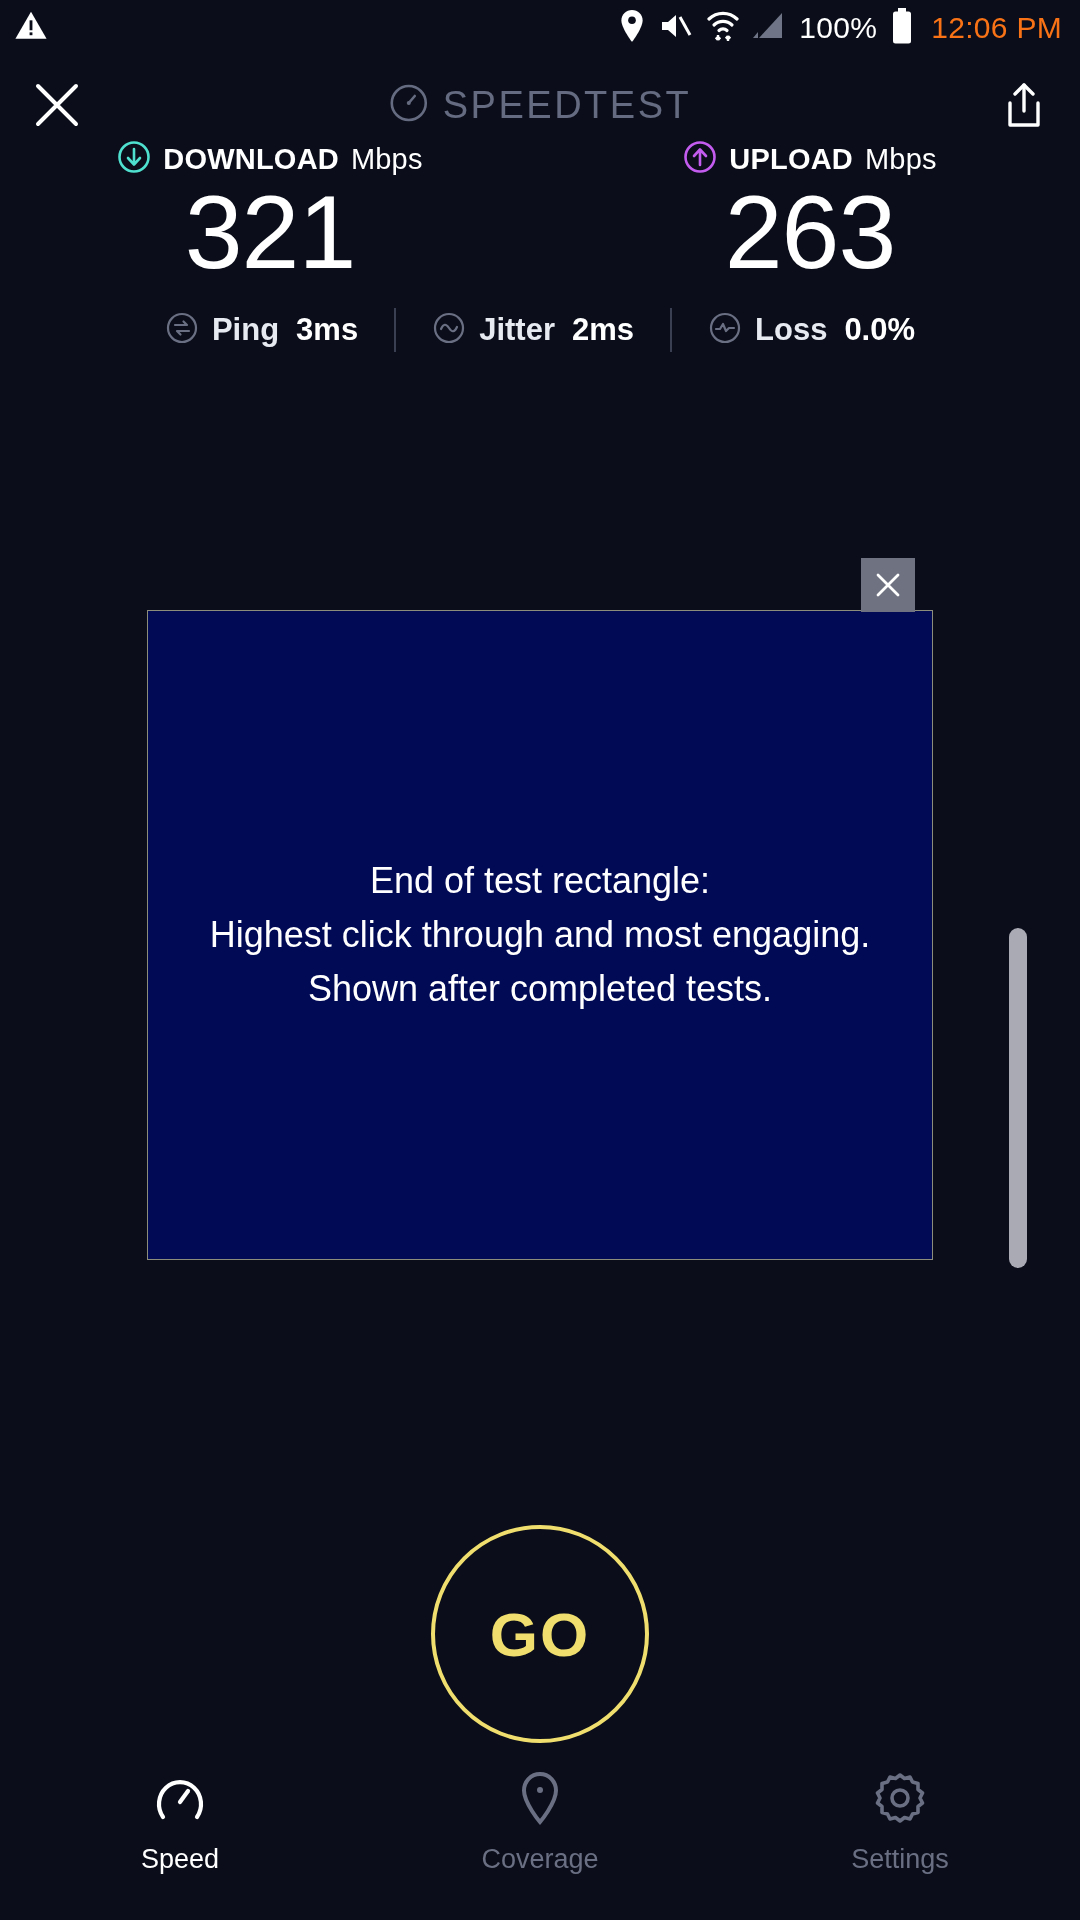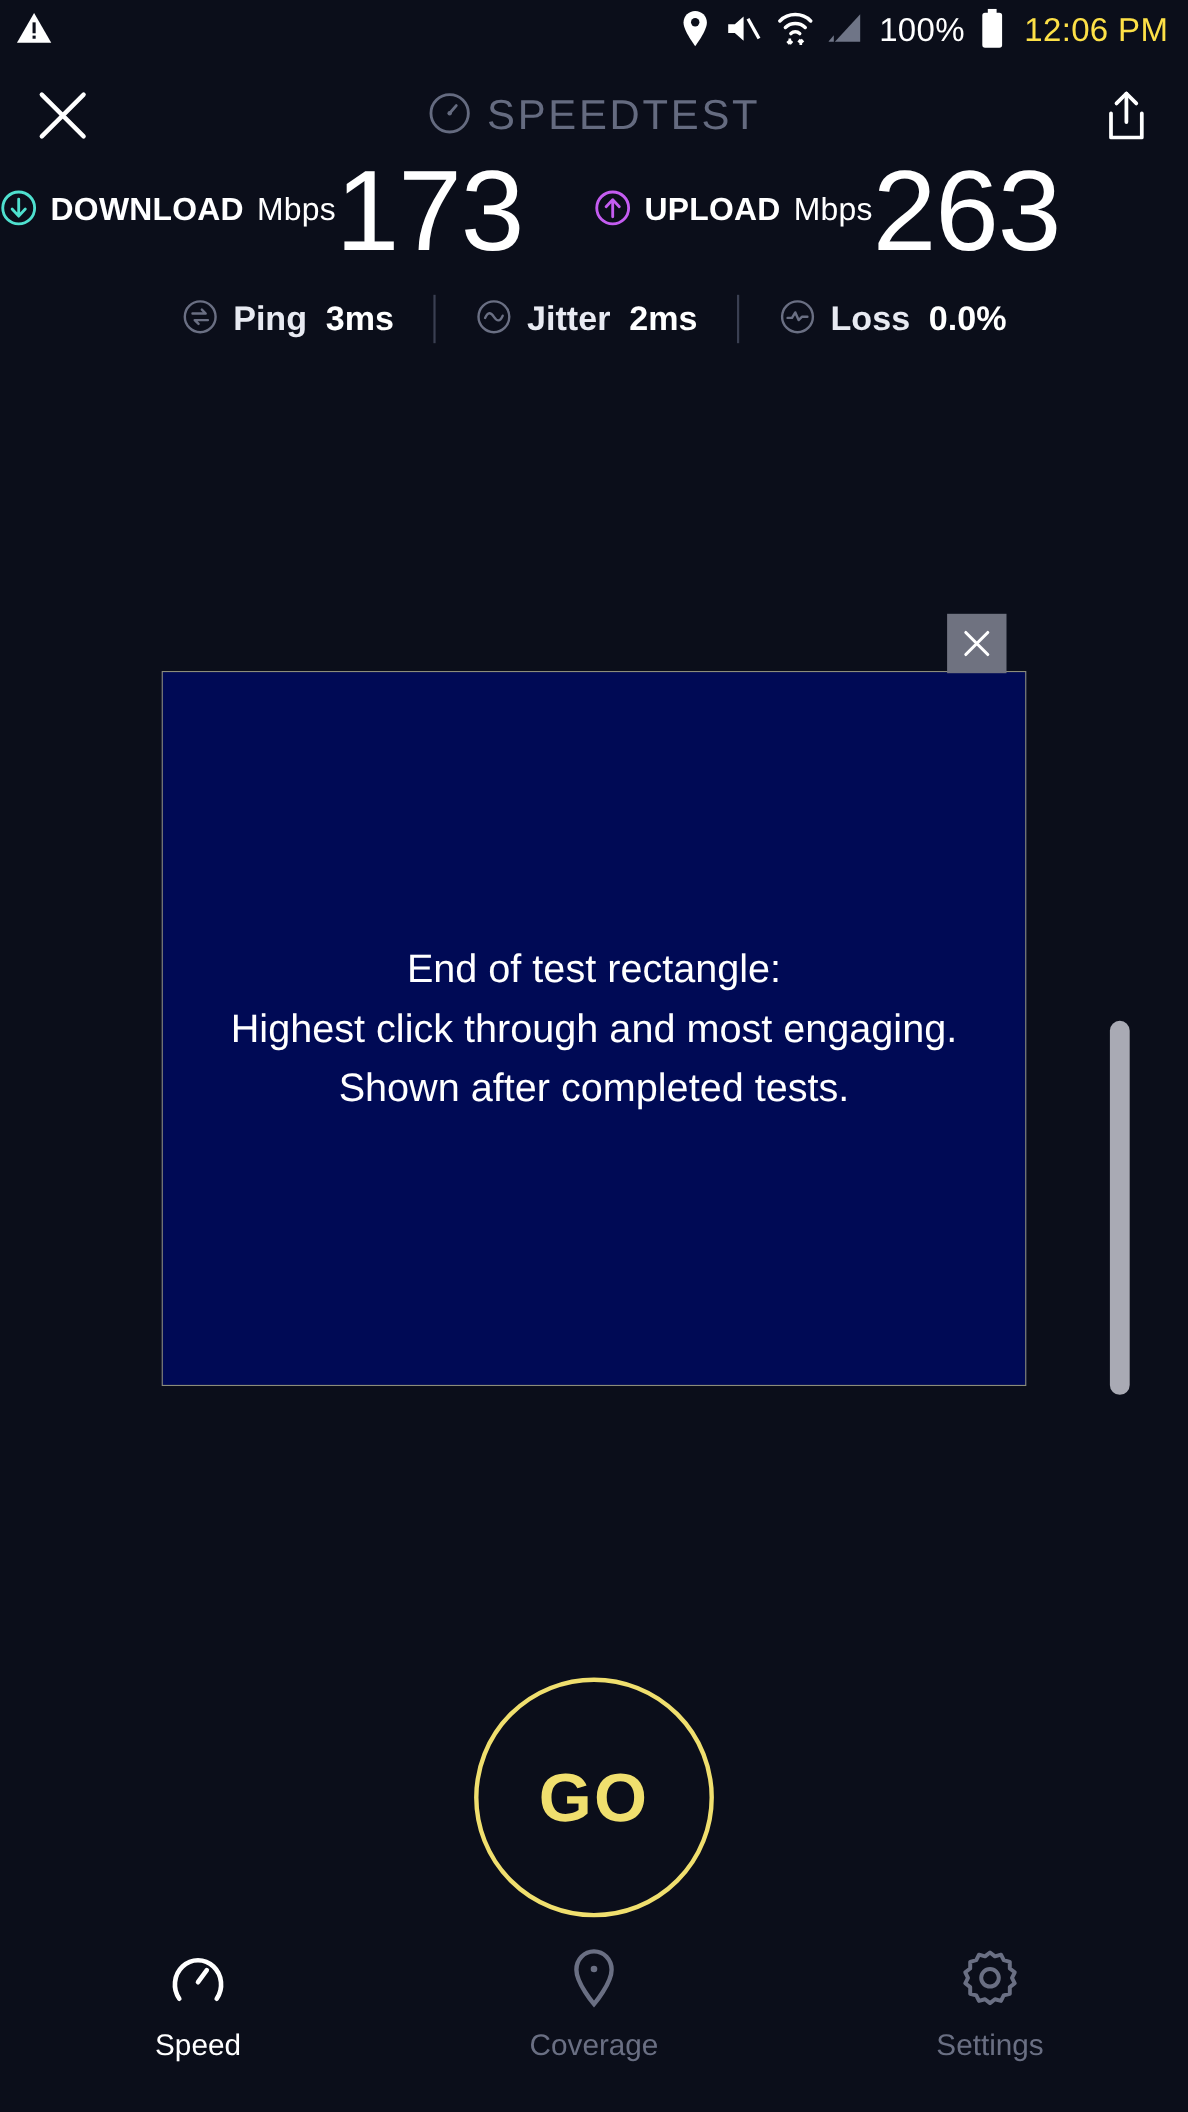--- a/index.html
+++ b/index.html
@@ -18,21 +18,21 @@
     padding:0 18px 0 14px;
   }
   .sb-left{ display:flex; align-items:center; }
   .sb-right{ display:flex; align-items:center; gap:14px; }
   .sb-icon{ display:block; }
   .sb-battpct{
     color:#ffffff; font-size:30px; letter-spacing:0.3px;
     font-family:"Liberation Sans", sans-serif;
   }
   .sb-time{
-    color:#fde047; font-size:30px; letter-spacing:0.3px; margin-left:4px;
+    color:#f97316; font-size:30px; letter-spacing:0.3px; margin-left:4px;
   }
 
   
   .appbar{
     position:absolute; top:62px; left:0; width:1080px; height:86px;
     display:flex; align-items:center; justify-content:space-between;
     padding:0 34px;
     text-decoration:underline;
   }
   .appbar-title{
@@ -45,21 +45,21 @@
   .icon-btn{ background:none; border:none; cursor:pointer; line-height:0; }
 
   
   .results{
     position:absolute; top:140px; left:0; width:1080px;
   }
   .speeds{
     display:flex; width:1080px;
   }
   .speed-col{
-    flex:1; display:flex; flex-direction:row; align-items:center;
+    flex:1; display:flex; flex-direction:column; align-items:center;
   }
   .speed-head{
     display:flex; align-items:center; gap:12px; margin-bottom:2px;
   }
   .speed-head .lbl{
     color:#ffffff; font-size:29px; font-weight:700; letter-spacing:0.2px;
   }
   .speed-head .unit{
     color:#ffffff; font-size:29px; font-weight:400; letter-spacing:0.2px;
   }
@@ -224,21 +224,21 @@
       <div class="speed-head">
         <span>
           <svg width="34" height="34" viewBox="0 0 34 34">
             <circle cx="17" cy="17" r="14.5" stroke="#4fe0cf" stroke-width="2.6" fill="none"></circle>
             <path d="M17 9 V24 M11 18 L17 24.5 L23 18" stroke="#4fe0cf" stroke-width="2.6" fill="none" stroke-linecap="round" stroke-linejoin="round"></path>
           </svg>
         </span>
         <span class="lbl">DOWNLOAD</span>
         <span class="unit">Mbps</span>
       </div>
-      <div class="speed-val">173</div>
+      <div class="speed-val">321</div>
     </div>
 
     <div class="speed-col">
       <div class="speed-head">
         <span>
           <svg width="34" height="34" viewBox="0 0 34 34">
             <circle cx="17" cy="17" r="14.5" stroke="#c45cf0" stroke-width="2.6" fill="none"></circle>
             <path d="M17 25 V10 M11 16 L17 9.5 L23 16" stroke="#c45cf0" stroke-width="2.6" fill="none" stroke-linecap="round" stroke-linejoin="round"></path>
           </svg>
         </span>

